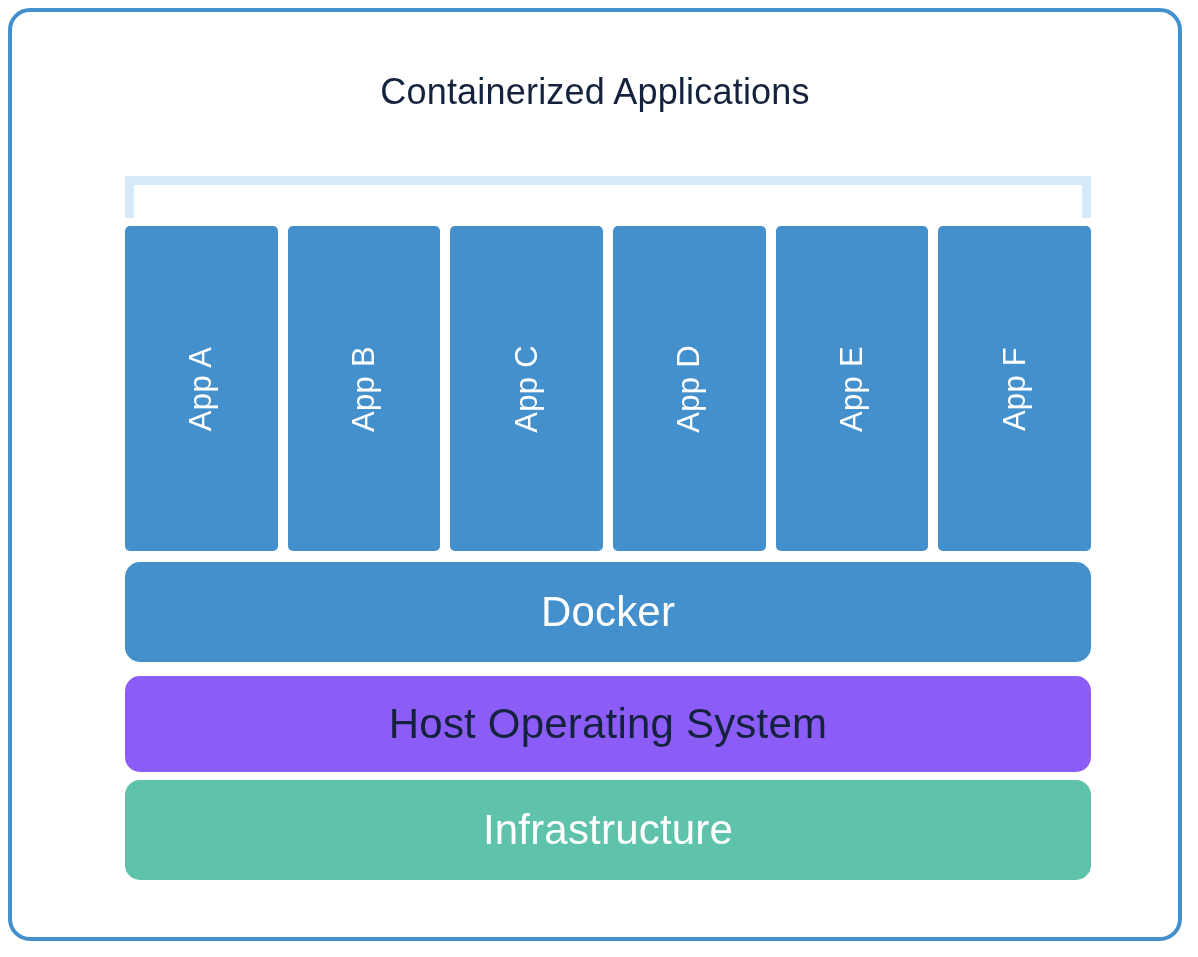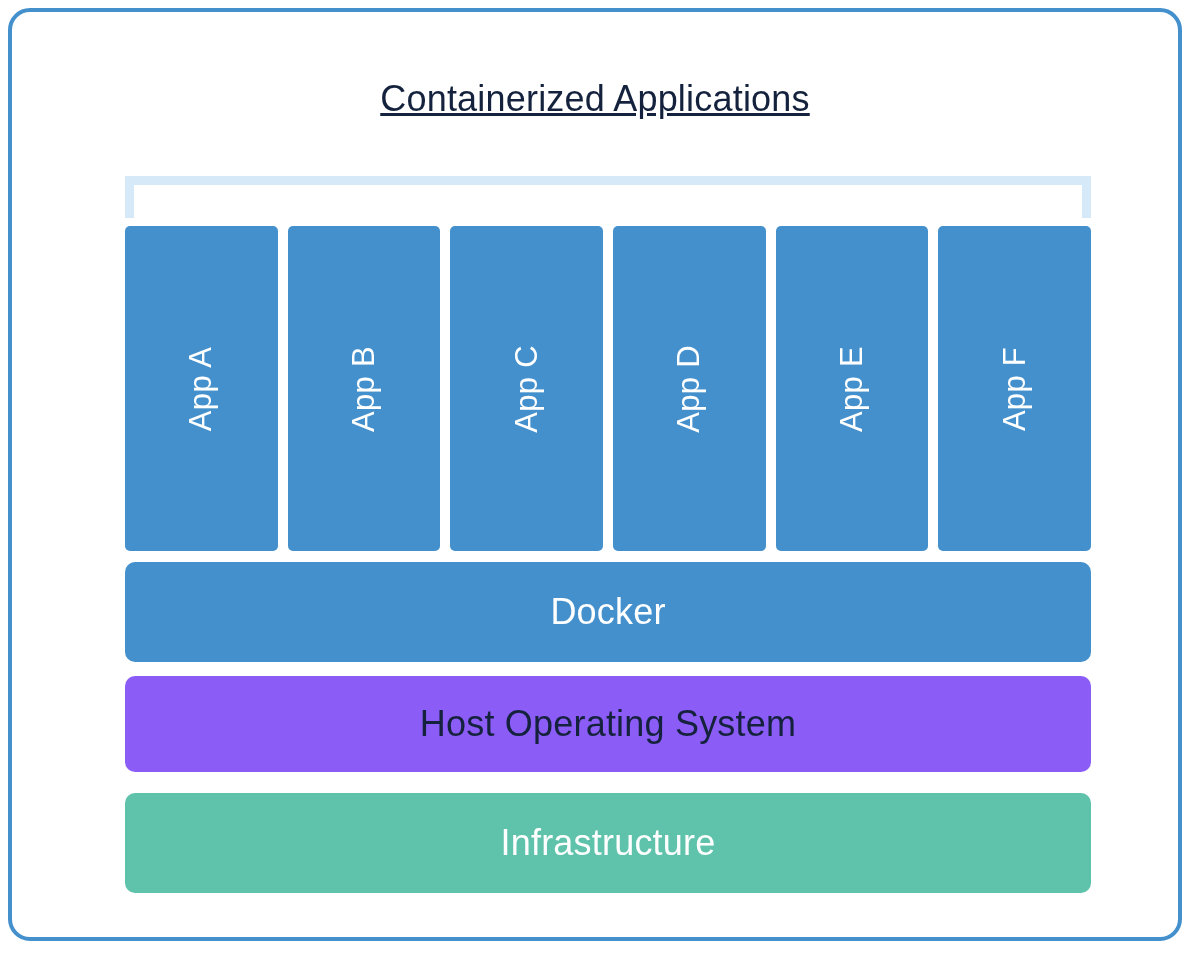--- a/index.html
+++ b/index.html
@@ -25,29 +25,28 @@
     border: 4px solid #4490cd;
     border-radius: 22px;
     background: #ffffff;
     box-sizing: border-box;
   }
 
   
   #diagram-title {
     position: absolute;
     left: 0;
-    top: 65px;
+    top: 58px;
     width: 100%;
     text-align: center;
     font-size: 36px;
     font-weight: 400;
     color: #15223d;
     letter-spacing: 0.2px;
     line-height: 1.2;
-    text-decoration: underline;
   }
 
   
   #top-bracket {
     position: absolute;
     left: 113px;
     top: 164px;
     width: 966px;
     height: 42px;
     box-sizing: border-box;
@@ -88,43 +87,43 @@
     white-space: nowrap;
     color: #ffffff;
     font-size: 31px;
     font-weight: 400;
     letter-spacing: 0.3px;
   }
 
   
   .layer-band {
     width: 100%;
-    border-radius: 10px;
+    border-radius: 15px;
     display: flex;
     align-items: center;
     justify-content: center;
-    font-size: 36px;
+    font-size: 42px;
     font-weight: 400;
     letter-spacing: 0.2px;
     box-sizing: border-box;
   }
   #docker-band {
     margin-top: 11px;
     height: 100px;
     background: #4490cd;
     color: #ffffff;
   }
   #host-os-band {
     margin-top: 14px;
     height: 96px;
     background: #8b5cf6;
     color: #15223d;
   }
   #infrastructure-band {
-    margin-top: 21px;
+    margin-top: 8px;
     height: 100px;
     background: #5fc3ab;
     color: #ffffff;
   }
 </style>
 </head>
 <body>
 
 <div id="diagram-card">
 

